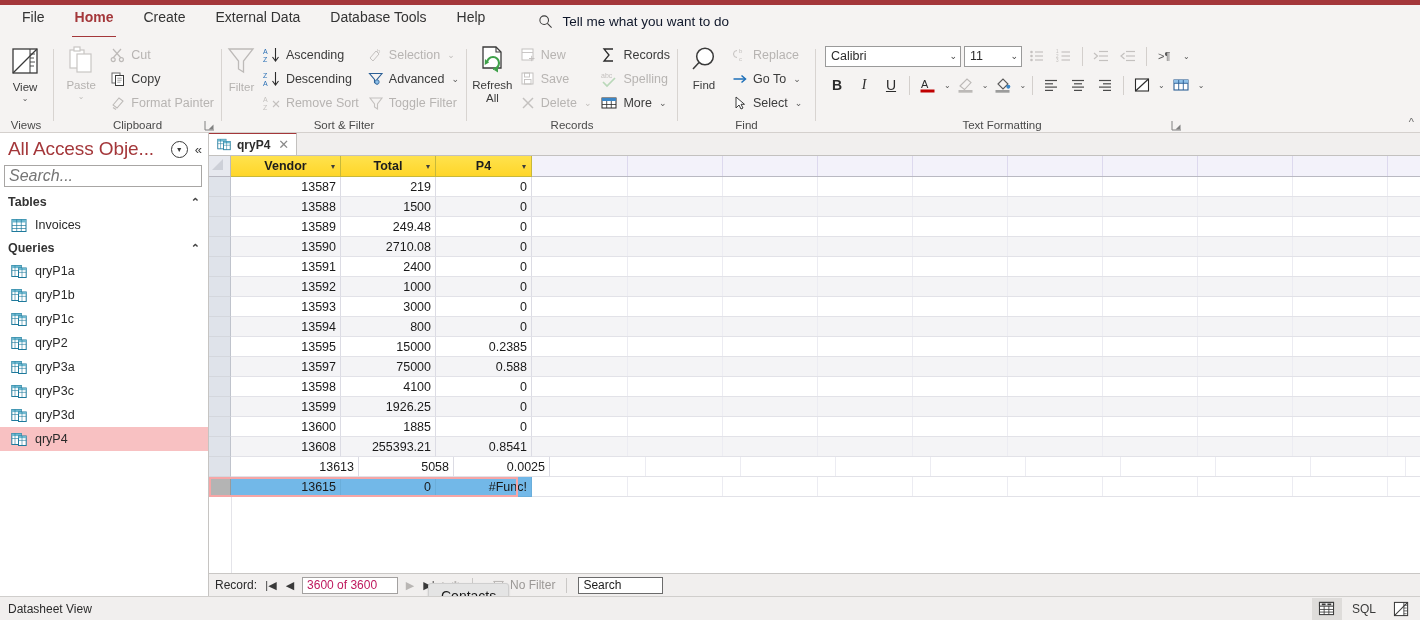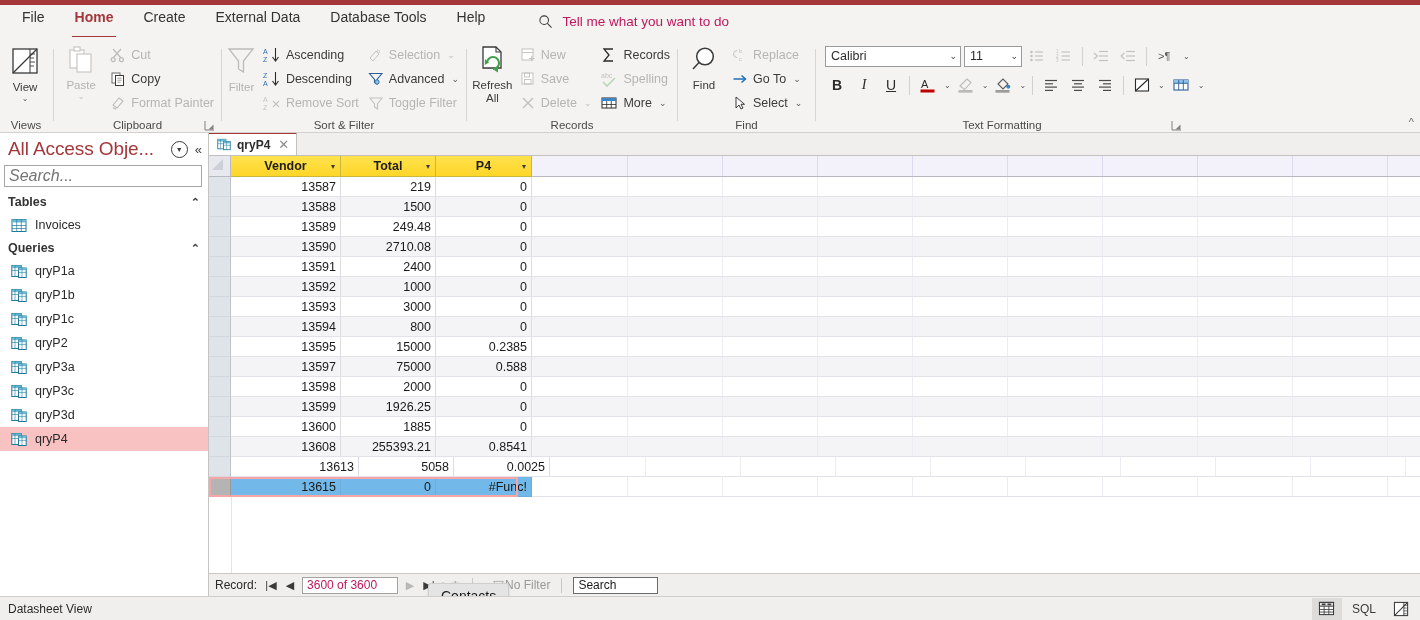--- a/index.html
+++ b/index.html
@@ -23,21 +23,21 @@
   .tab {
     font-size: 14px; color: #333333; padding: 4px 15px 6px 15px;
     position: relative; cursor: default; white-space: nowrap;
   }
   .tab.active { color: #a4373a; font-weight: bold; }
   .tab.active::after {
     content: ""; position: absolute; left: 12px; right: 12px; bottom: -1px;
     height: 2.5px; background: #a4373a;
   }
   .tellme { display: flex; align-items: center; gap: 9px; margin-left: 38px; }
-  .tellme .txt { font-size: 13.5px; color: #be185d; }
+  .tellme .txt { font-size: 13.5px; color: #0f172a; }
   .mag { width: 15px; height: 15px; display: block; }
 
   
   .ribbon {
     height: 96px; background: #f5f3f2; border-bottom: 1px solid #d4d0cd;
     display: flex; position: relative;
   }
   .group { position: relative; display: flex; flex-direction: column; height: 96px; }
   .group .ginner { flex: 1; display: flex; align-items: flex-start; padding-top: 4px; }
   .glabel {
@@ -191,21 +191,21 @@
     background: #f1efee; border-top: 1px solid #c9c7c5; display: flex; align-items: center;
     font-size: 12px; color: #2a2a2a; padding-left: 6px; gap: 5px;
   }
   .recnav .lblr { margin-right: 2px; }
   .navarrow { font-size: 11px; color: #3a3a3a; width: 14px; text-align: center; cursor: default;}
   .navarrow.dim { color: #b9b6b4; }
   .recbox {
     border: 1px solid #a3a1a0; background: #fff; height: 17px; min-width: 96px;
     display: flex; align-items: center; padding: 0 4px; font-size: 12px; color: #be185d;
   }
-  .nofilter { display: flex; align-items: center; font-size: 12px; color: #9b9896; margin-left: 8px;}
+  .nofilter { display: flex; align-items: center; gap: 5px; font-size: 12px; color: #9b9896; margin-left: 8px;}
   .vline { width: 1px; height: 15px; background: #cac8c6; margin: 0 6px; }
   .schbox {
     border: 1px solid #6b6b6b; background: #fff; height: 17px; width: 85px;
     display: flex; align-items: center; padding: 0 4px; font-size: 12px; color: #1a1a1a;
   }
   .tooltip {
     position: absolute; left: 219px; bottom: -14px; background: #e4e4e4;
     border: 1px solid #cfcfcf; border-radius: 3px; padding: 4px 12px 5px 12px;
     font-size: 14px; color: #1a1a1a; box-shadow: 0 1px 2px rgba(0,0,0,.18);
     z-index: 40;
@@ -1010,21 +1010,21 @@
               <i style="left:475px"></i>
               <i style="left:570px"></i>
               <i style="left:665px"></i>
               <i style="left:760px"></i>
               <i style="left:855px"></i>
             </div>
         </div>
         <div class="datarow">
           <div class="rsel"></div>
           <div class="cell" style="width:110px">13598</div>
-          <div class="cell" style="width:95px">2000</div>
+          <div class="cell" style="width:95px">4100</div>
           <div class="cell" style="width:96px">0</div>
           <div class="fill">
               <i style="left:95px"></i>
               <i style="left:190px"></i>
               <i style="left:285px"></i>
               <i style="left:380px"></i>
               <i style="left:475px"></i>
               <i style="left:570px"></i>
               <i style="left:665px"></i>
               <i style="left:760px"></i>

